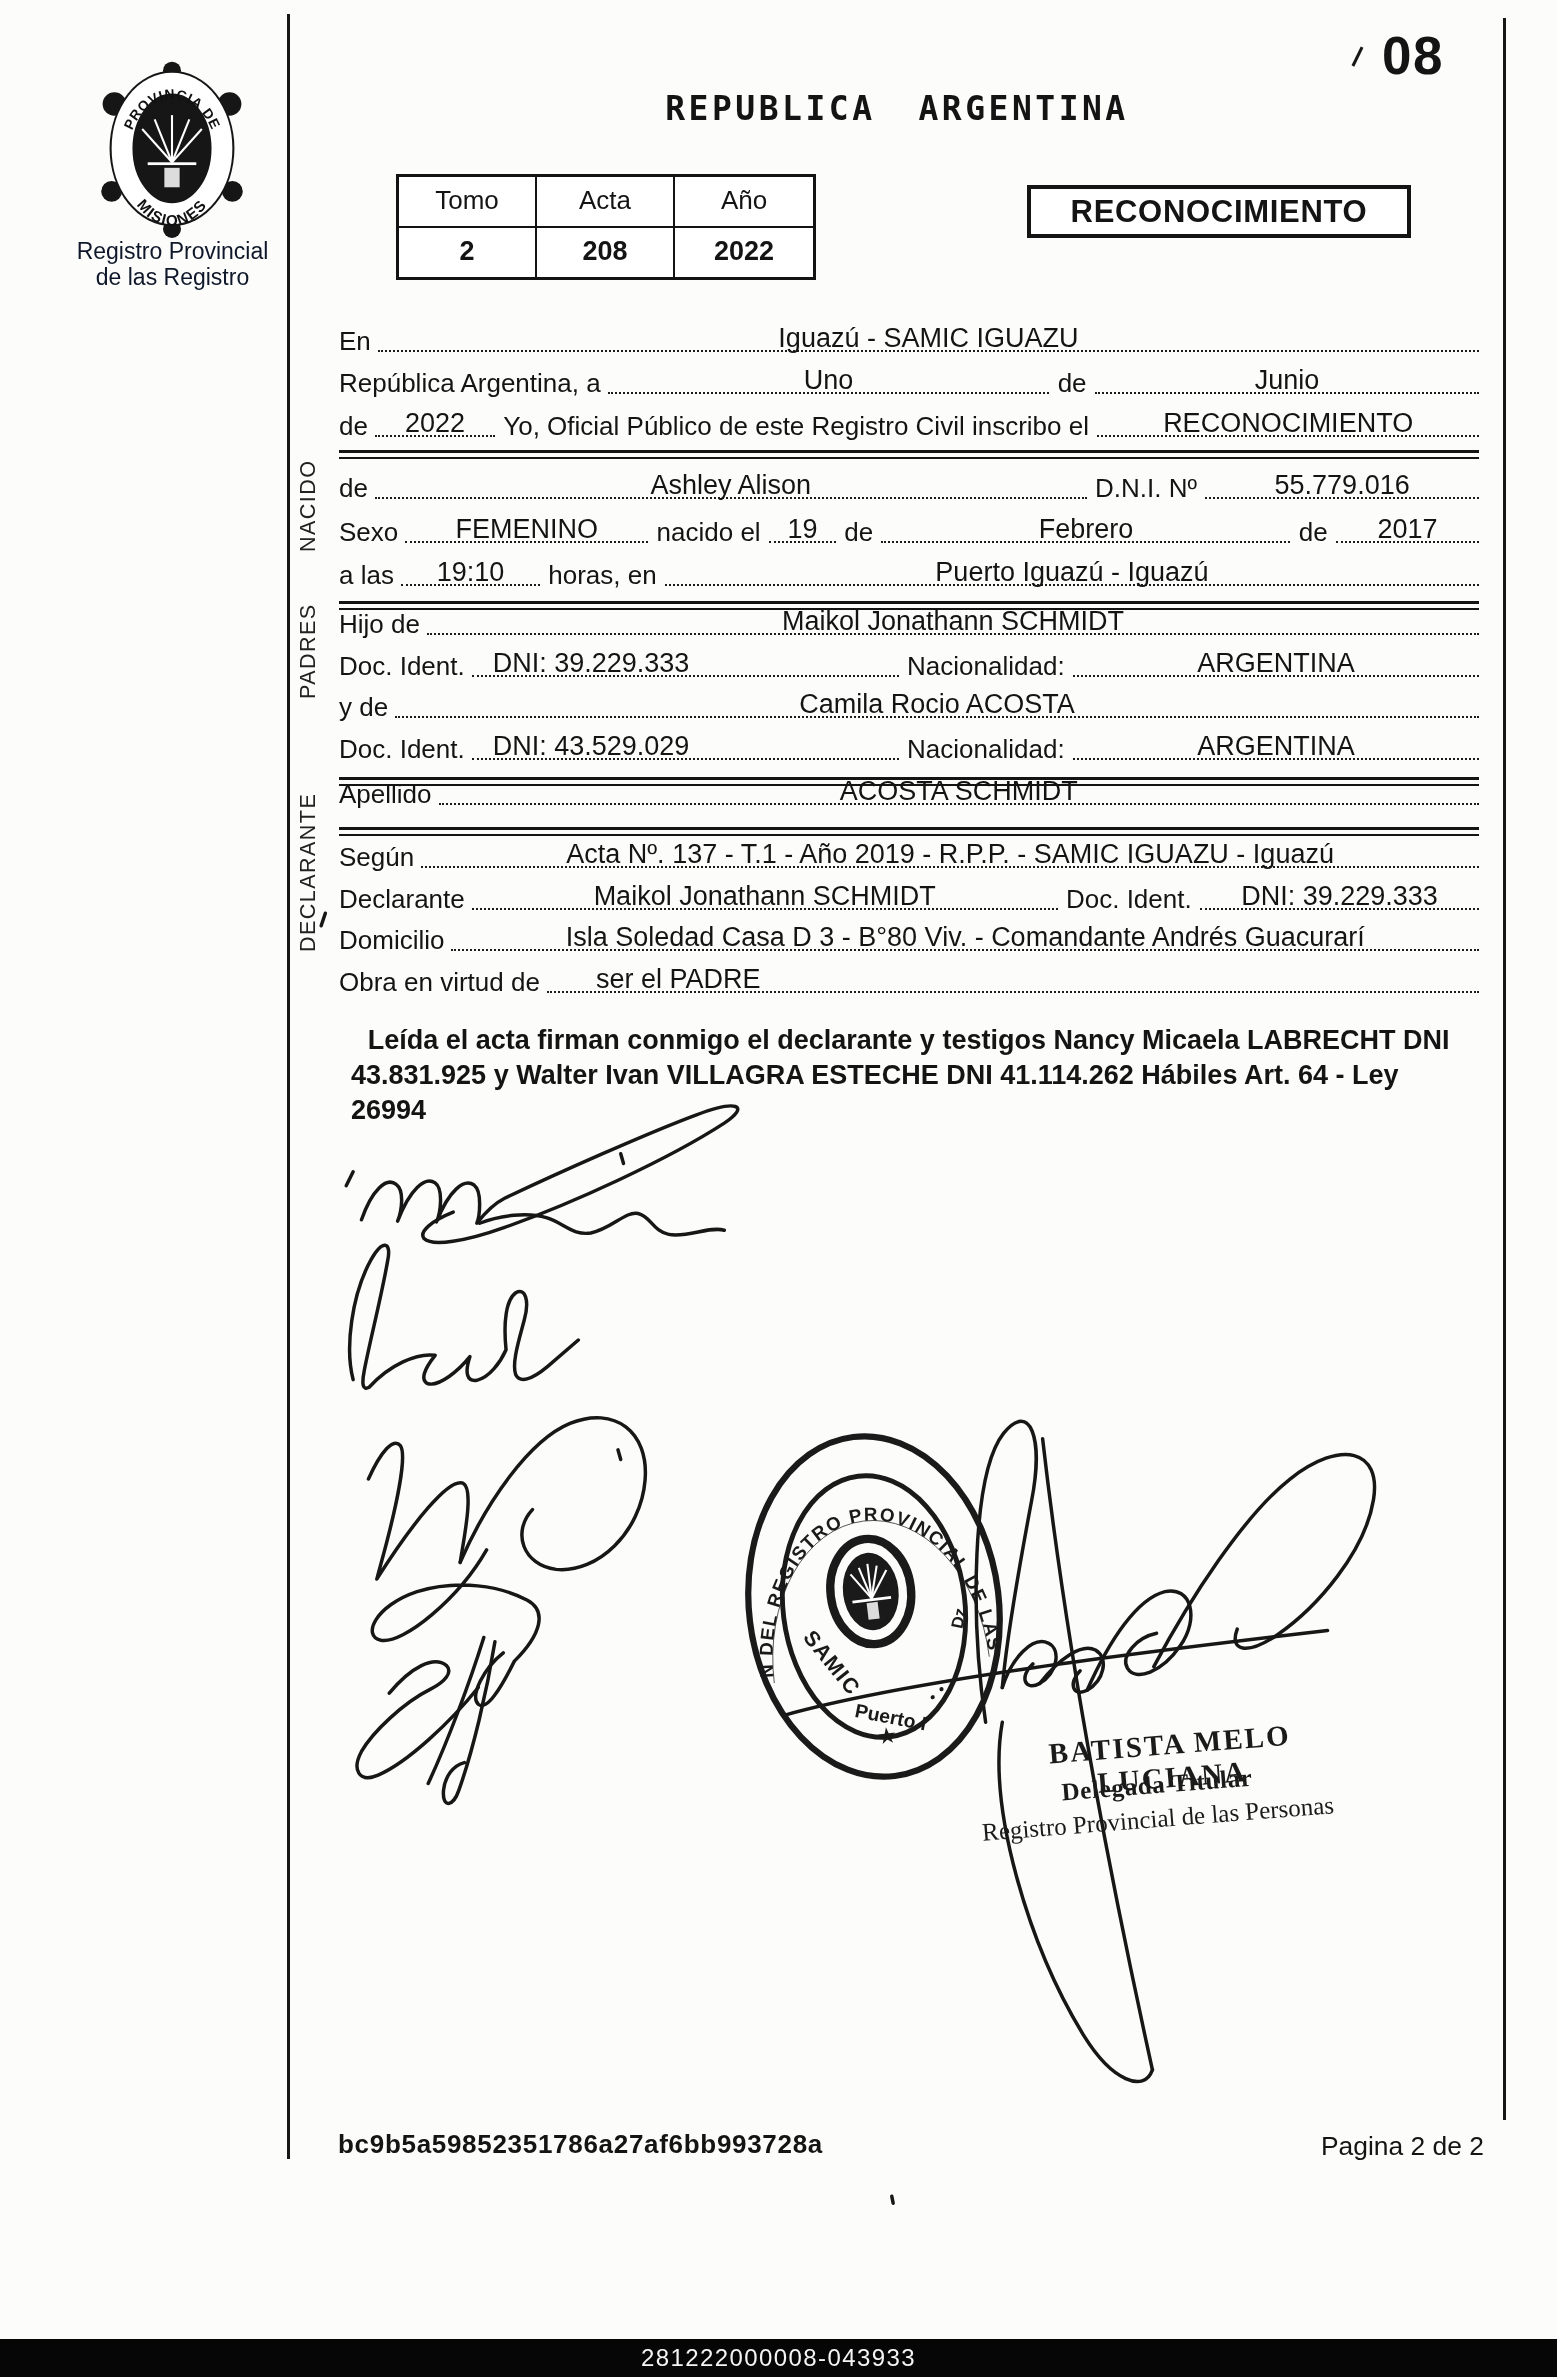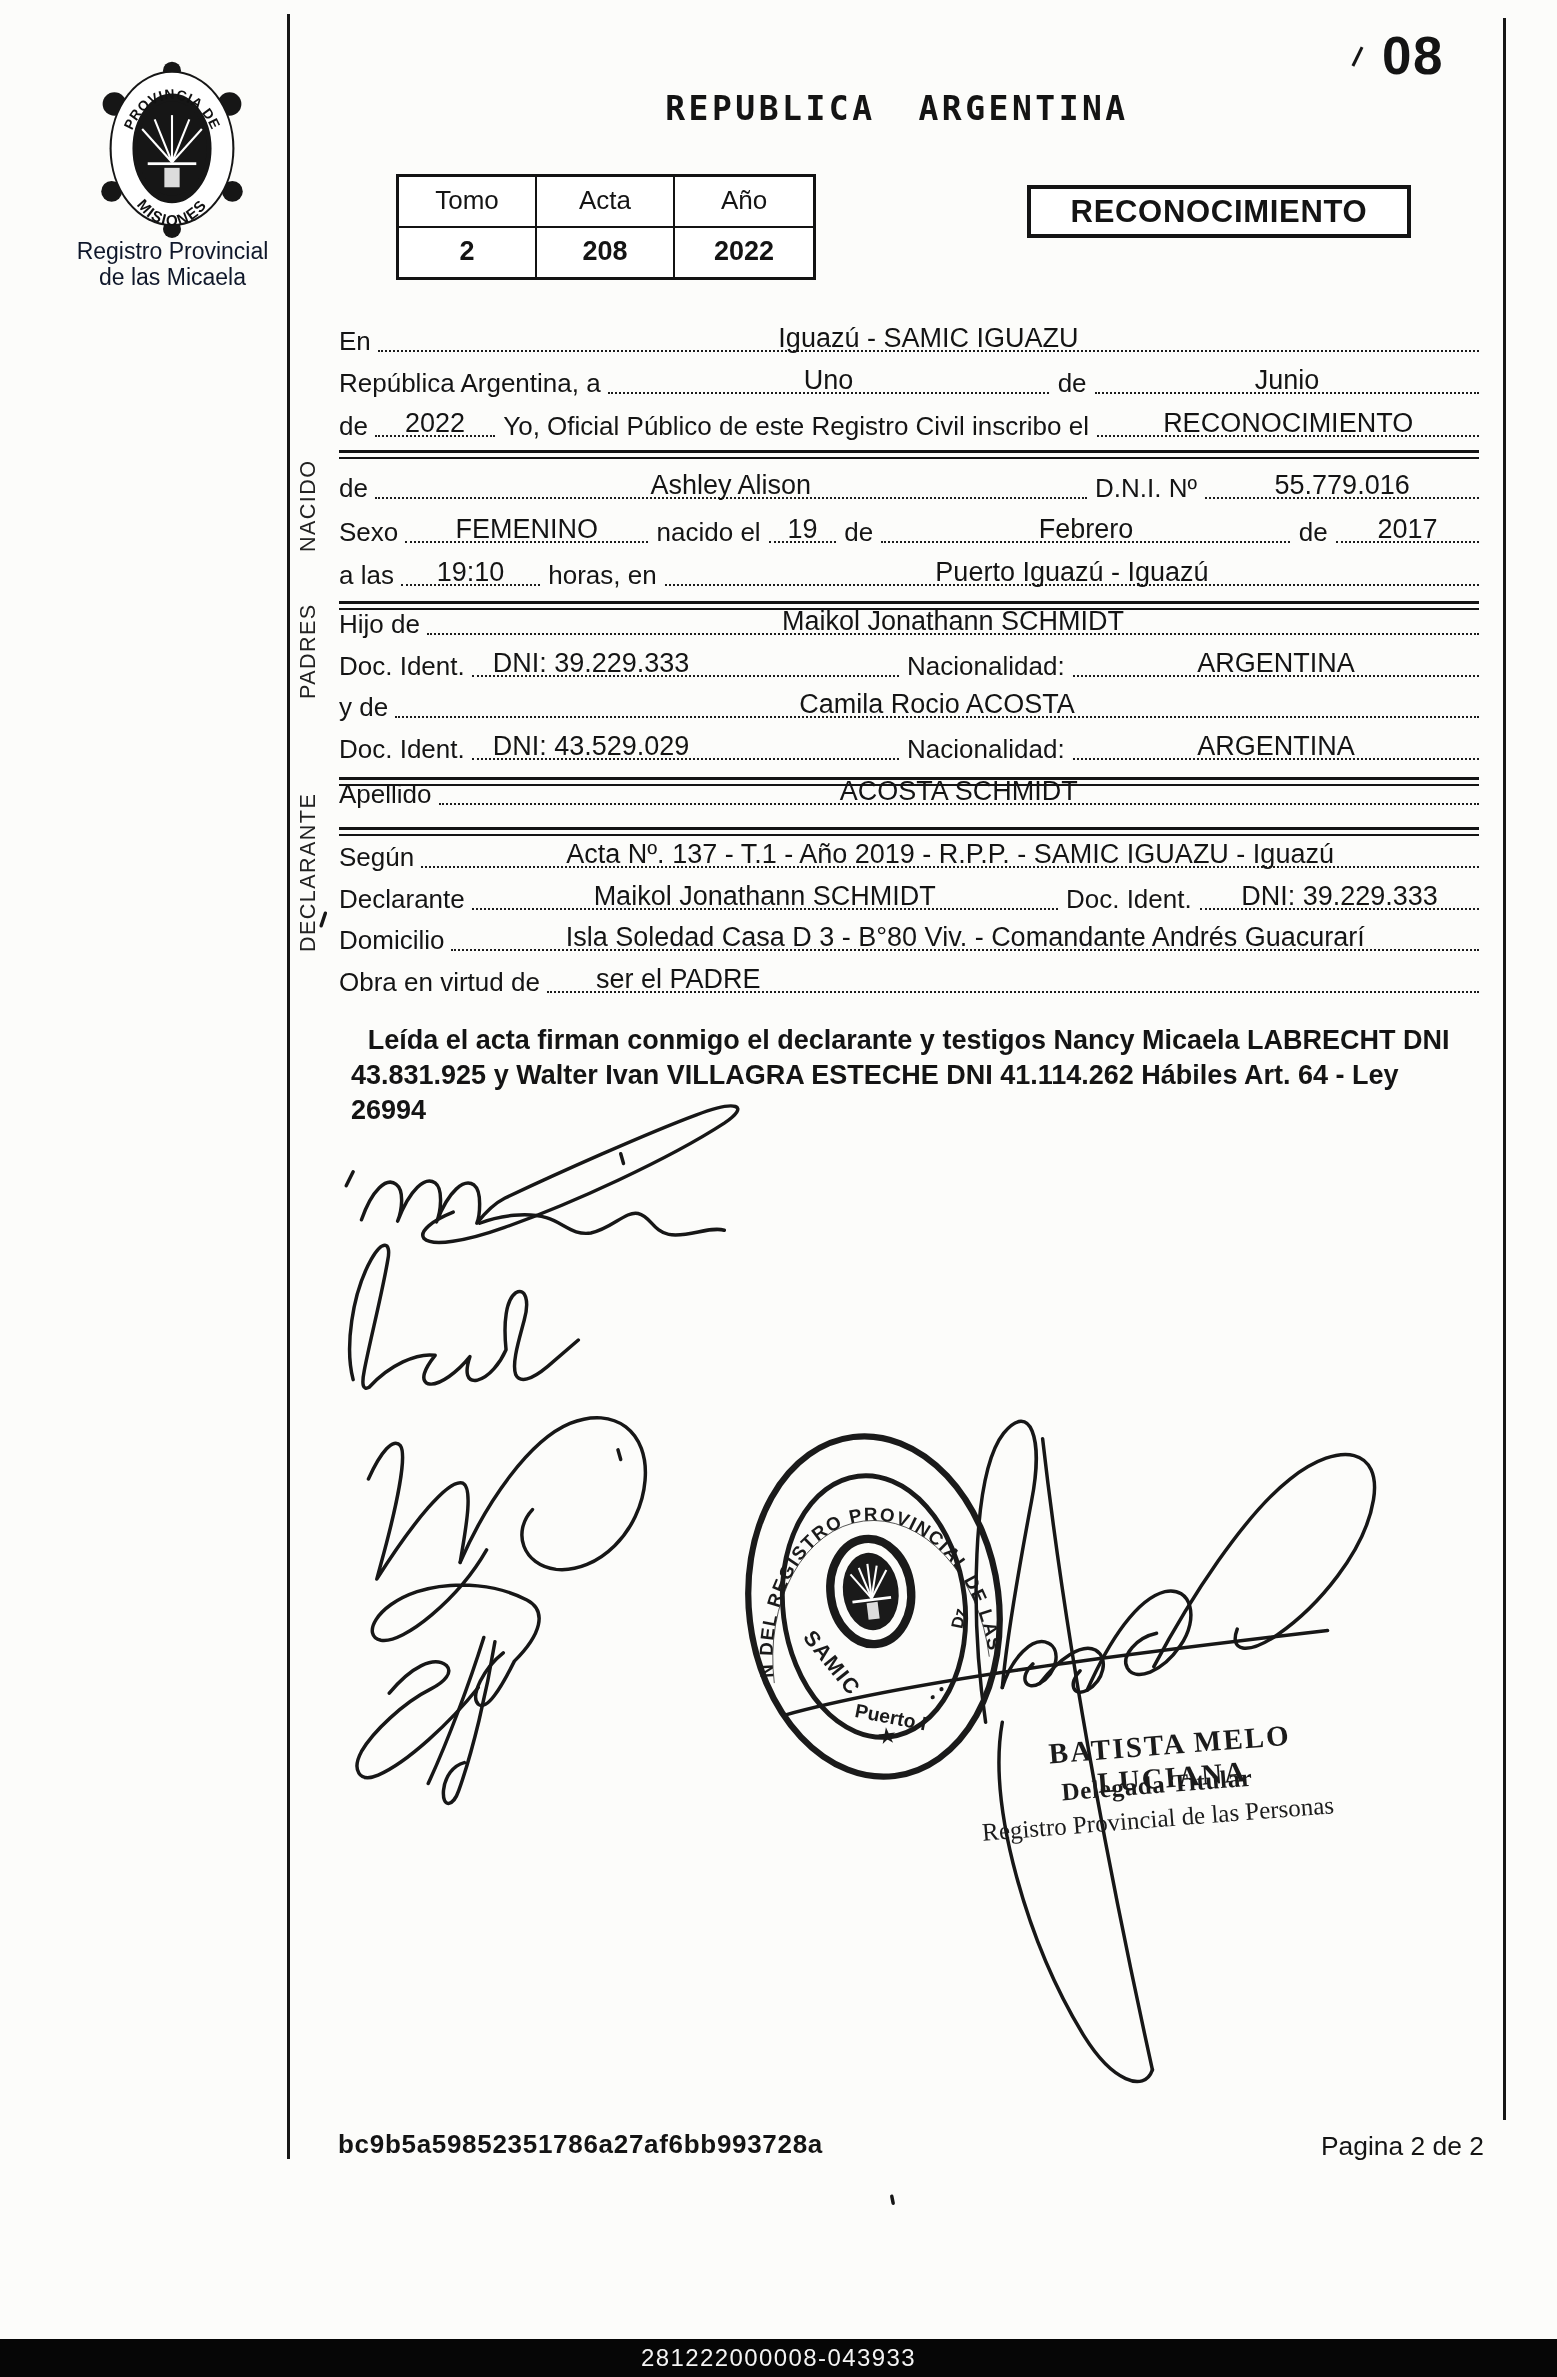--- a/index.html
+++ b/index.html
@@ -107,21 +107,21 @@
   <text font-size="20" font-weight="bold" fill="#111" letter-spacing="1">
     <textPath href="#em-top" startOffset="50%" text-anchor="middle">PROVINCIA DE</textPath>
   </text>
   <path id="em-bot" d="M 40,146 A 68,90 0 0 0 178,146" fill="none"></path>
   <text font-size="22" font-weight="bold" fill="#111" letter-spacing="2">
     <textPath href="#em-bot" startOffset="50%" text-anchor="middle">MISIONES</textPath>
   </text>
 </svg>
 <div class="abs emblem-caption">
   <div>Registro Provincial</div>
-  <div>de las Micaela</div>
+  <div>de las Registro</div>
 </div>
 
 <div class="abs doc-title">REPUBLICA ARGENTINA</div>
 
 <div class="abs rec-table">
   <div class="rec-row rec-head">
     <div class="rec-cell">Tomo</div>
     <div class="rec-cell">Acta</div>
     <div class="rec-cell">Año</div>
   </div>

